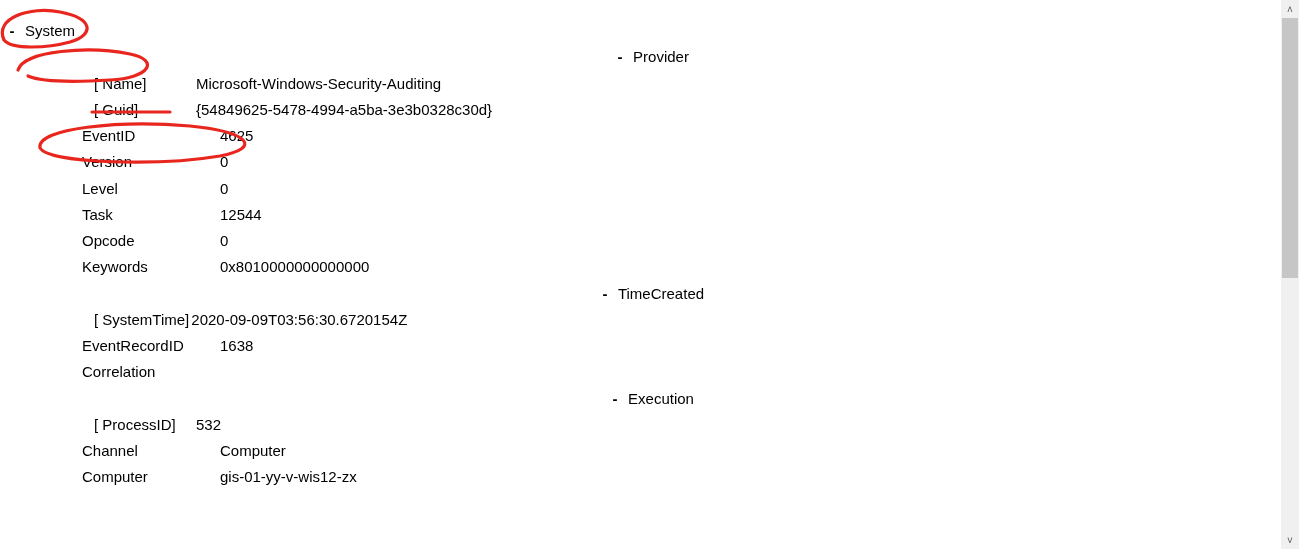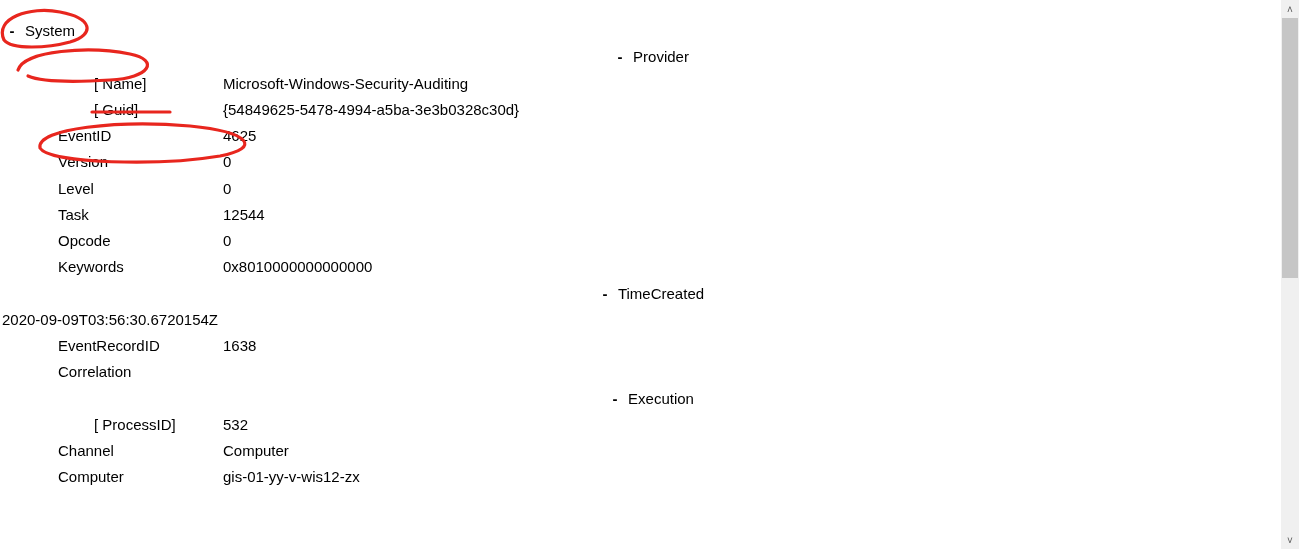--- a/index.html
+++ b/index.html
@@ -38,26 +38,25 @@
     width: 14px;
     text-align: center;
     font-weight: 700;
     color: #000;
   }
   .label {
     font-weight: 400;
   }
   .value {
     font-weight: 400;
-    margin-left: 27px;
   }  
   .system-hdr { padding-left: 5px; }
   .ind1 { padding-left: 23px; justify-content: center; }  
   .ind1 .toggle { margin-right: 6px; }
-  .kv-label { padding-left: 58px; width: 196px; box-sizing: border-box; }
+  .kv-label { padding-left: 58px; width: 196px; box-sizing: border-box; margin-left: 24px; }
   .kv-label-sub { padding-left: 94px; width: 196px; box-sizing: border-box; }
   .kv-value { padding-left: 0; }
   
   .sb-track {
     position: absolute;
     top: 0;
     right: 0;
     width: 18px;
     height: 100%;
     background: #f0f0f0;
@@ -147,20 +146,21 @@
     <div class="row">
       <span class="label kv-label">Keywords</span>
       <span class="value kv-value">0x8010000000000000</span>
     </div>
 
     <div class="row ind1">
       <span class="toggle">-</span>
       <span class="label">TimeCreated</span>
     </div>
     <div class="row">
+      <span class="label" style="padding-left:94px">[ SystemTime]</span>
       <span class="value" style="margin-left:2px">2020-09-09T03:56:30.6720154Z</span>
     </div>
 
     <div class="row">
       <span class="label kv-label">EventRecordID</span>
       <span class="value kv-value">1638</span>
     </div>
     <div class="row">
       <span class="label kv-label">Correlation</span>
     </div>

